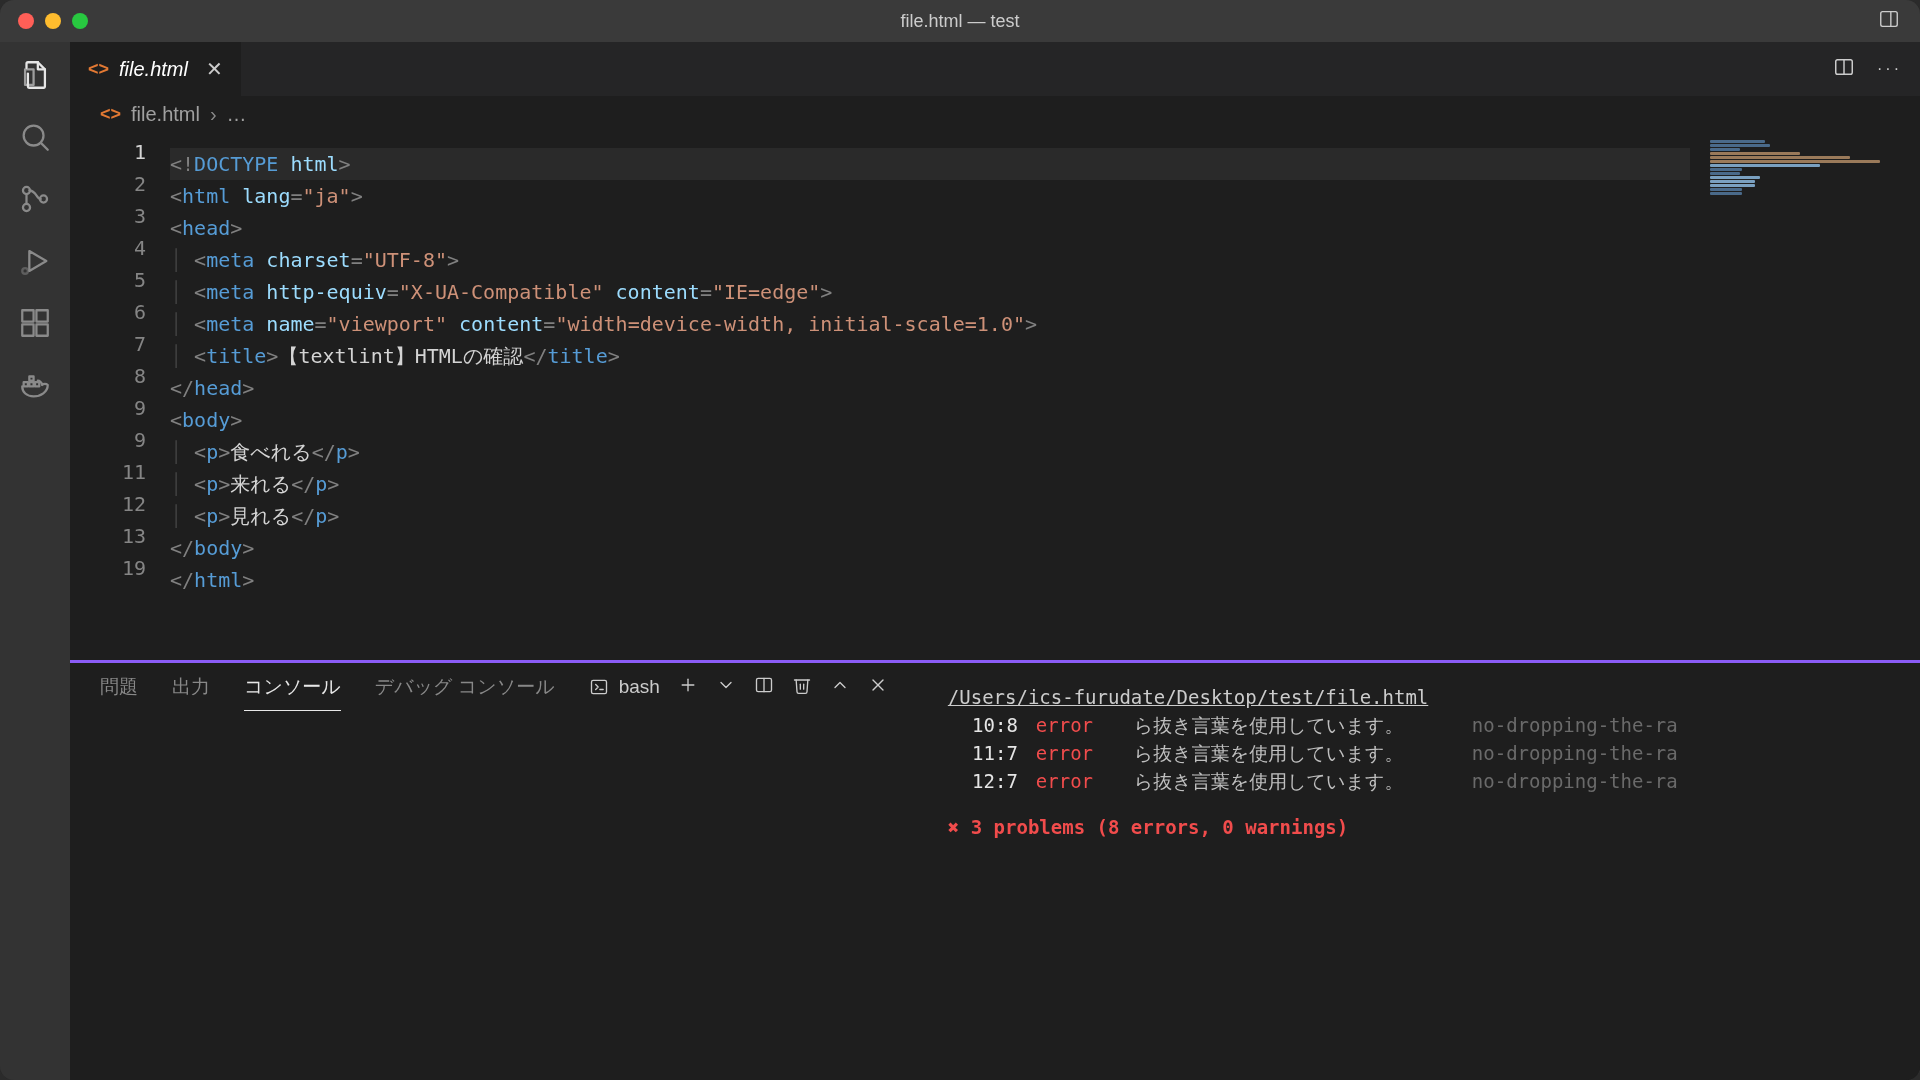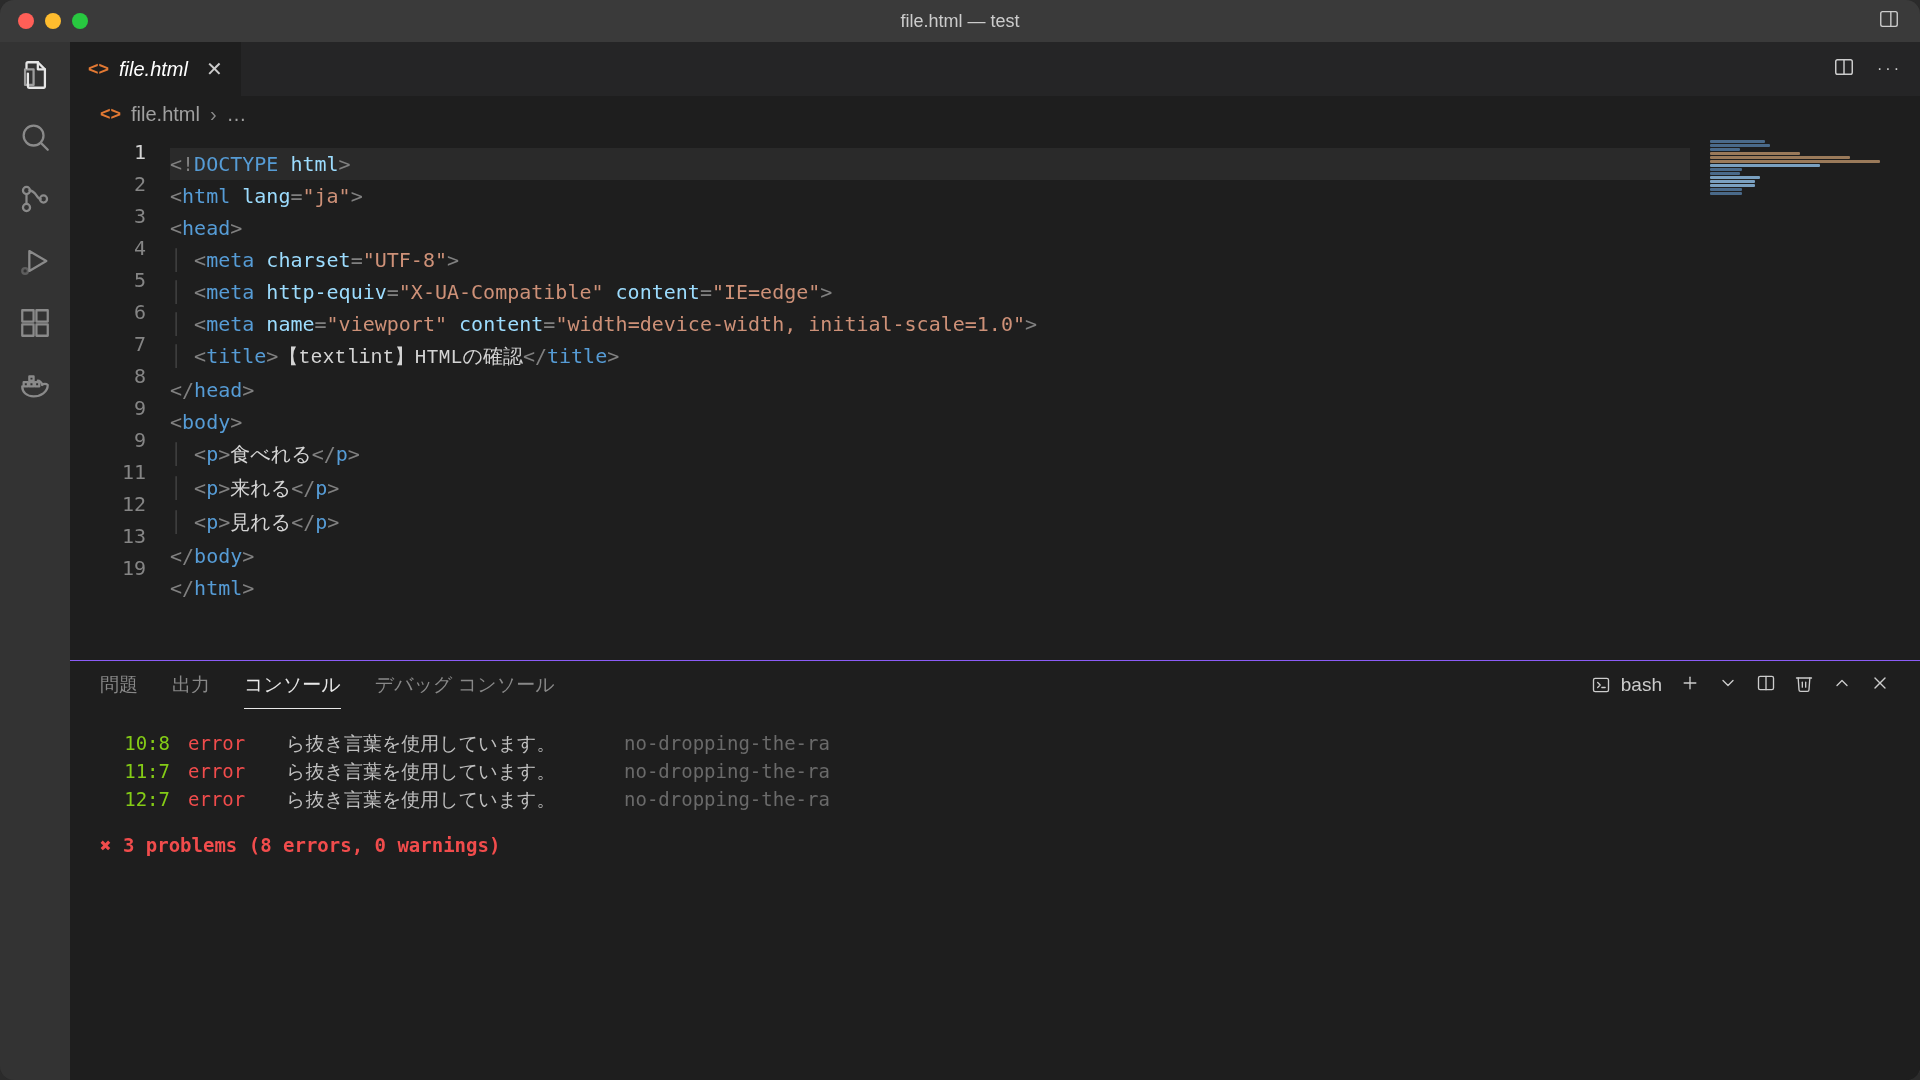--- a/index.html
+++ b/index.html
@@ -46,37 +46,37 @@
 .gutter .ln.cur { color:#d4d4d4; }
 .code { flex:1; white-space:pre; color:#d4d4d4; }
 .curline { background:#2a2a2a; display:inline-block; width:100%;margin-top:12px; }
 .indent-guide { color:#404040; }
 
 .tok-punc{color:#808080;}
 .tok-doctype{color:#569cd6;}
 .tok-tag{color:#569cd6;}
 .tok-attr{color:#9cdcfe;}
 .tok-str{color:#ce9178;}
-.tok-text{color:#d4d4d4;font-family:Liberation Mono, monospace;}
+.tok-text{color:#d4d4d4;}
 
 .minimap { width:230px; background:#1e1e1e; position:relative; }
 .minimap-inner { position:absolute; top:8px; right:10px; width:200px; }
 .mm-line { height:3px; margin-bottom:1px; border-radius:1px; }
 
-.panel { height:420px; border-top:1px solid #8b5cf6; background:#1e1e1e; display:flex; flex-direction:column; flex-shrink:0; }
+.panel { height:420px; border-top:3px solid #8b5cf6; background:#1e1e1e; display:flex; flex-shrink:0; }
 .panel-tabs { height:48px; display:flex; align-items:center; gap:34px; padding:0 30px; flex-shrink:0; }
 .panel-tab { color:#888; font-size:19px; padding:10px 0; cursor:pointer; }
 .panel-tab.active { color:#e8e8e8; border-bottom:1.5px solid #e8e8e8; }
 .panel-right { margin-left:auto; display:flex; align-items:center; gap:18px; color:#ccc;text-align:right; }
 .panel-right .shell { display:flex; align-items:center; gap:10px; font-size:19px; }
 .panel-right svg { width:20px; height:20px; stroke:#ccc; fill:none; stroke-width:1.6; stroke-linecap:round; stroke-linejoin:round;}
 
 .terminal { flex:1; padding:20px 30px; font-family: Menlo, Consolas, monospace; font-size:19px; line-height:28px; color:#ccc; overflow:hidden; }
 .term-path { color:#ccc; text-decoration:underline; }
-.term-dim { color:#84cc16; }
+.term-dim { color:#e5e5e5; }
 .term-err { color:#f14c4c; }
 .term-msg { color:#bfbfbf; }
 .term-rule { color:#6a6a6a; }
 .term-summary { color:#f14c4c; font-weight:bold; margin-top:18px; display:block;}
 .cols { display:flex; gap:18px; }
 .cols .c1{width:70px; text-align:right;}
 .cols .c2{width:80px;}
 .cols .c3{width:320px;}
 .cols .c4{flex:1;}
 </style>
@@ -253,20 +253,21 @@
             <span><svg viewBox="0 0 24 24">
                   <polyline points="6,15 12,9 18,15"></polyline>
                 </svg></span>
             <span><svg viewBox="0 0 24 24">
                   <line x1="6" y1="6" x2="18" y2="18"></line>
                   <line x1="6" y1="18" x2="18" y2="6"></line>
                 </svg></span>
           </div>
         </div>
         <div class="terminal" id="terminal">
+            <div><span class="term-path">/Users/ics-furudate/Desktop/test/file.html</span></div>
             <div class="cols">
               <span class="c1 term-dim">10:8</span>
               <span class="c2 term-err">error</span>
               <span class="c3 term-msg">ら抜き言葉を使用しています。</span>
               <span class="c4 term-rule">no-dropping-the-ra</span>
             </div>
             <div class="cols">
               <span class="c1 term-dim">11:7</span>
               <span class="c2 term-err">error</span>
               <span class="c3 term-msg">ら抜き言葉を使用しています。</span>

